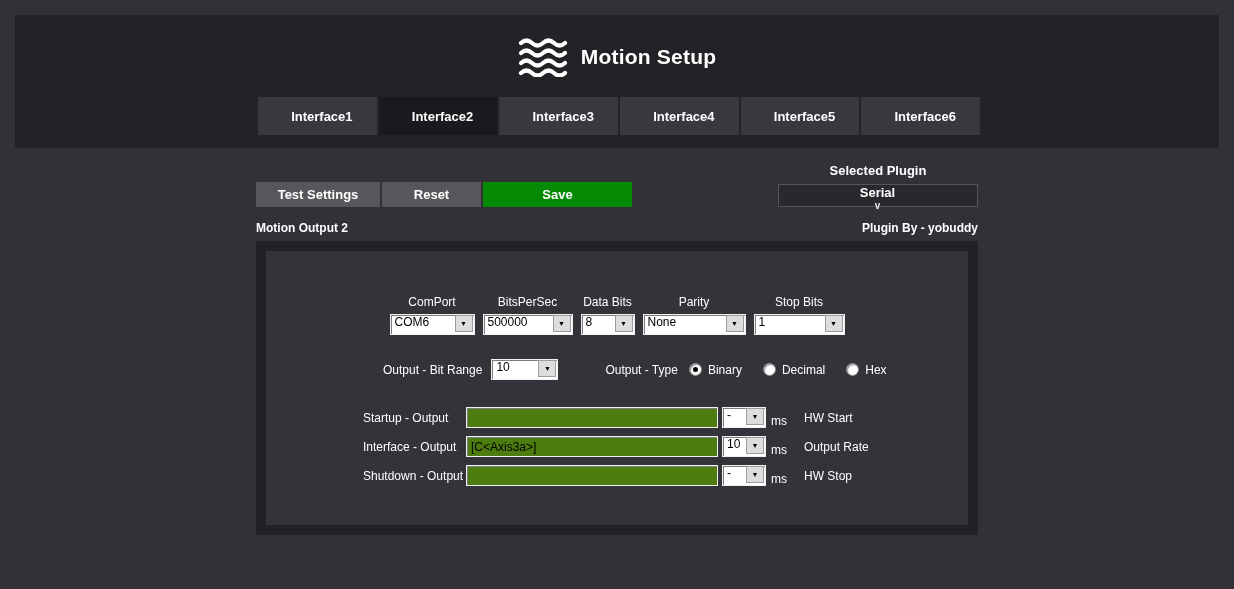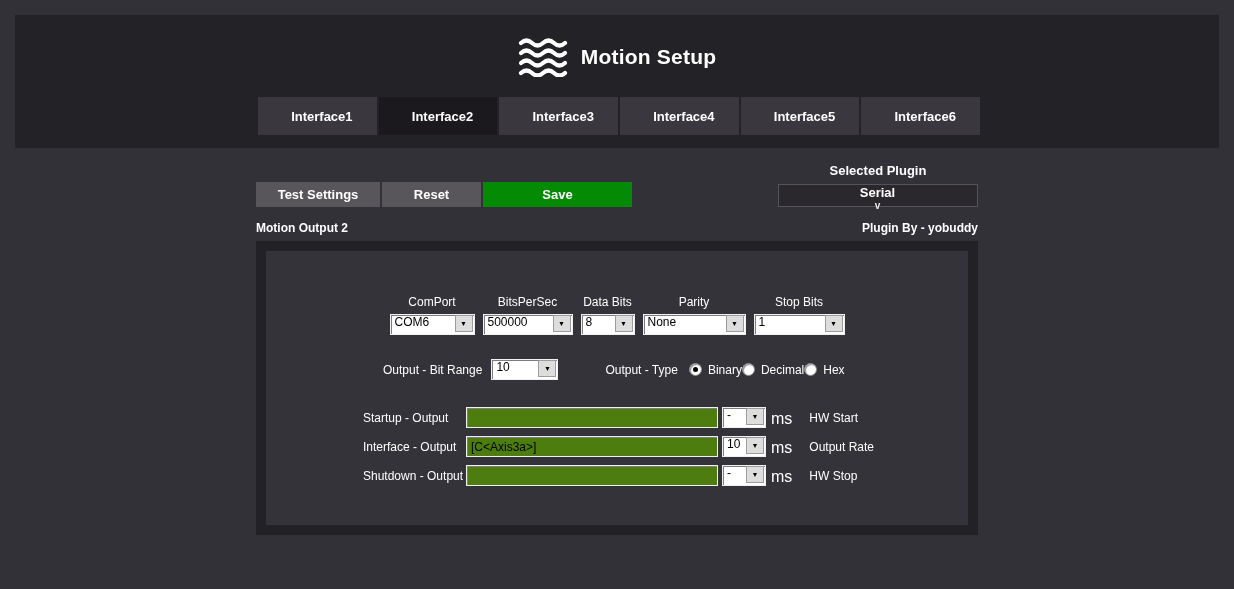--- a/index.html
+++ b/index.html
@@ -115,42 +115,42 @@
   .w-comport { width:85px; } .w-bps { width:90px; } .w-databits { width:54px; }
   .w-parity { width:103px; } .w-stopbits { width:91px; }
 
   .bitrange-row {
     display:flex; align-items:center;
     margin-top:24px; padding-left:117px;
   }
   .panel-text { color:#ffffff; font-size:12px; }
   .w-bitrange { width:67px; margin-left:9px; }
   .type-label { margin-left:47px; }
-  .radio-group { display:flex; align-items:center; margin-left:11px; }
+  .radio-group { display:flex; align-items:center; margin-left:11px; gap:21px; }
   .radio-opt { display:flex; align-items:center; gap:6px; cursor:pointer; }
   .radio {
     width:13px; height:13px; border-radius:50%;
     background:#ffffff; border:1px solid #8a8a8a;
     box-shadow: inset 1px 1px 1px rgba(0,0,0,.45);
     position:relative; flex:0 0 auto;
   }
   .radio.checked::after {
     content:""; position:absolute; left:3px; top:3px; right:3px; bottom:3px;
     border-radius:50%; background:#000000;
   }
 
   .output-rows { margin-top:27px; }
   .output-row {
     display:flex; align-items:center;
     padding-left:97px; height:21px; margin-bottom:8px;
   }
   .output-label { width:103px; color:#ffffff; font-size:12px; }
   .output-input { width:252px; }
   .rate-combo { width:44px; margin-left:4px; }
-  .unit-label { color:#ffffff; font-size:16px; margin-left:5px; align-self:flex-end; }
+  .unit-label { color:#ffffff; font-size:12px; margin-left:5px; align-self:flex-end; }
   .tag-label { color:#ffffff; font-size:12px; margin-left:17px; }
 </style>
 </head>
 <body>
 
 <div class="header-band">
   <div class="title-row">
     <svg class="waves-icon" viewBox="0 0 50 40" fill="none" stroke="#ffffff" stroke-width="4.2" stroke-linecap="round">
       <path d="M3 6 q5.5 -5 11 0 t11 0 t11 0 t11 0"></path>
       <path d="M3 16 q5.5 -5 11 0 t11 0 t11 0 t11 0"></path>

